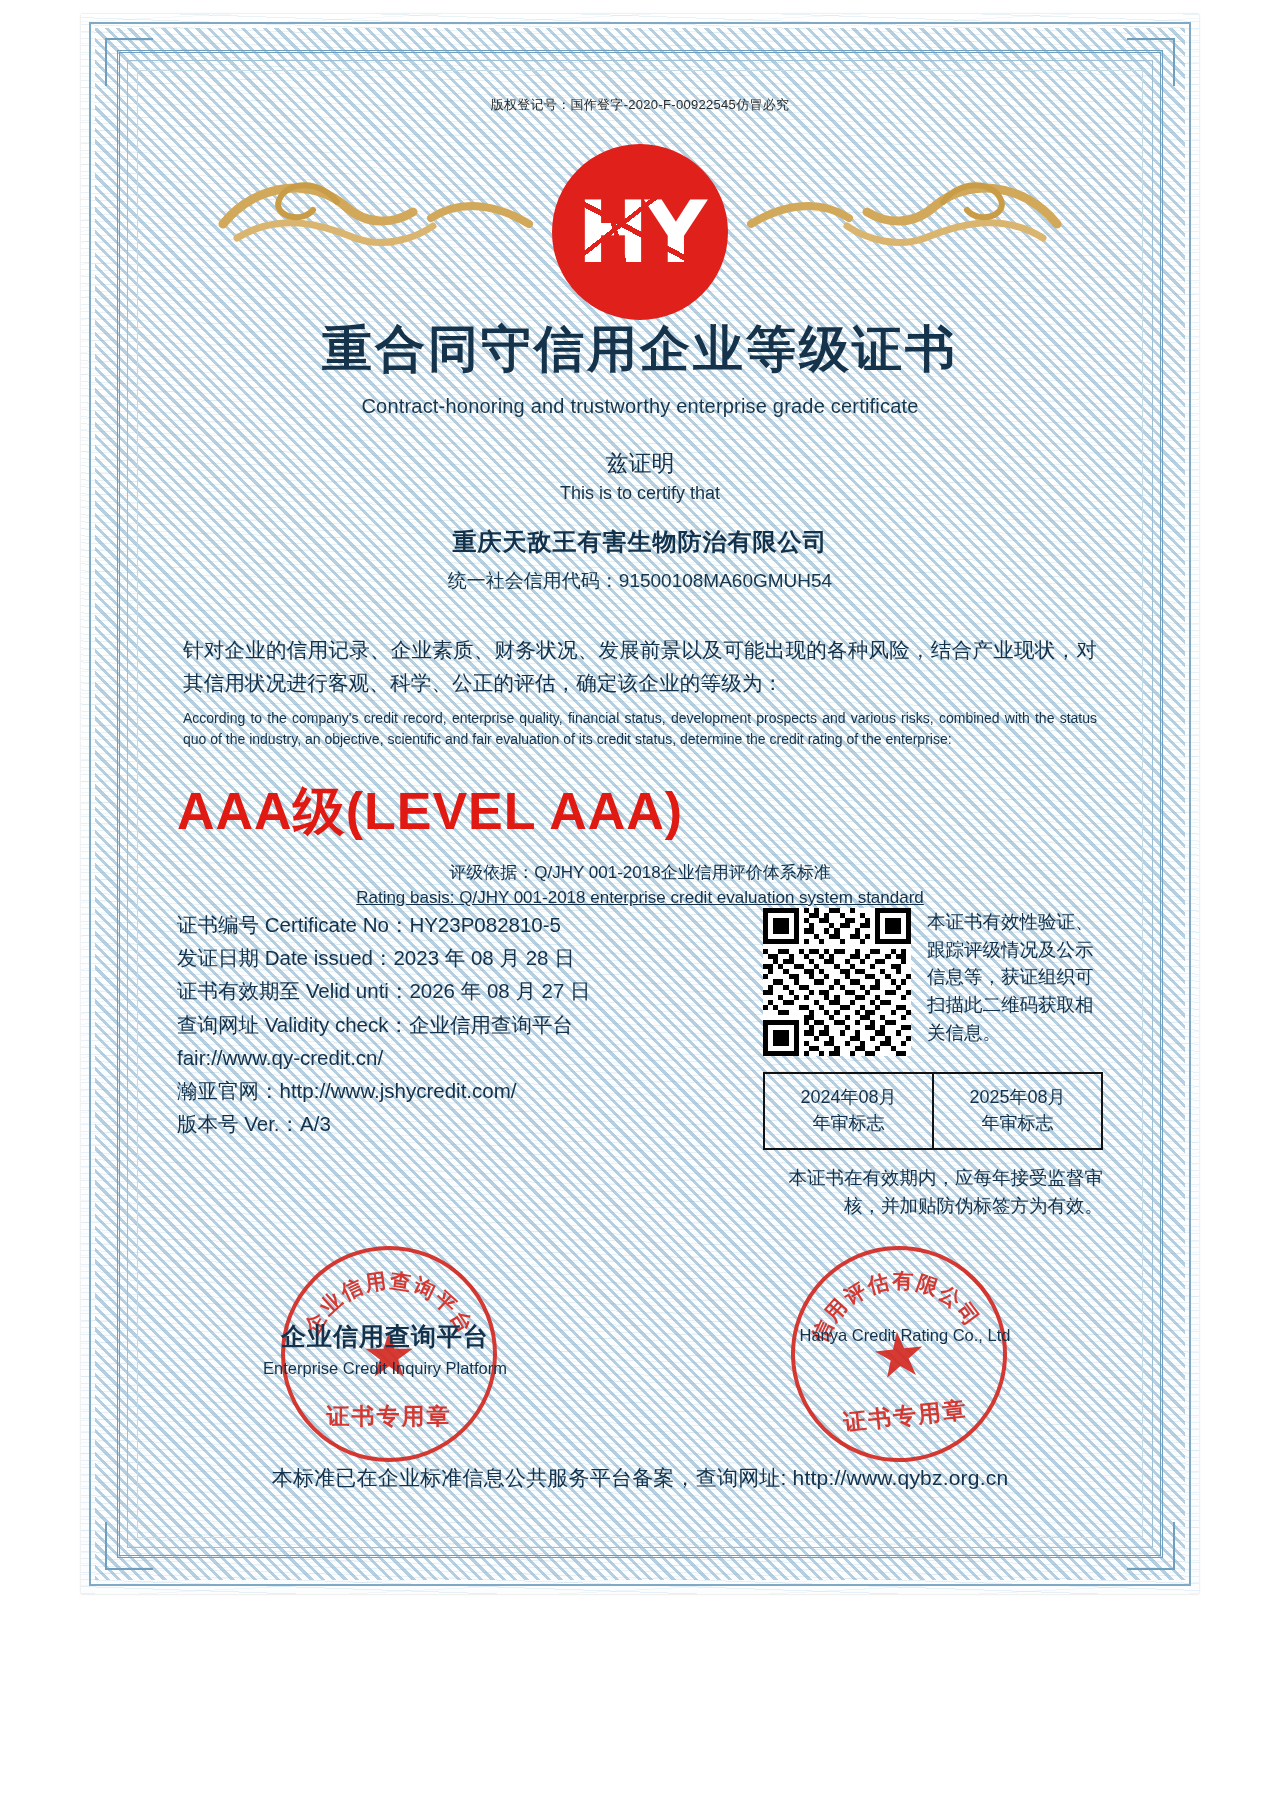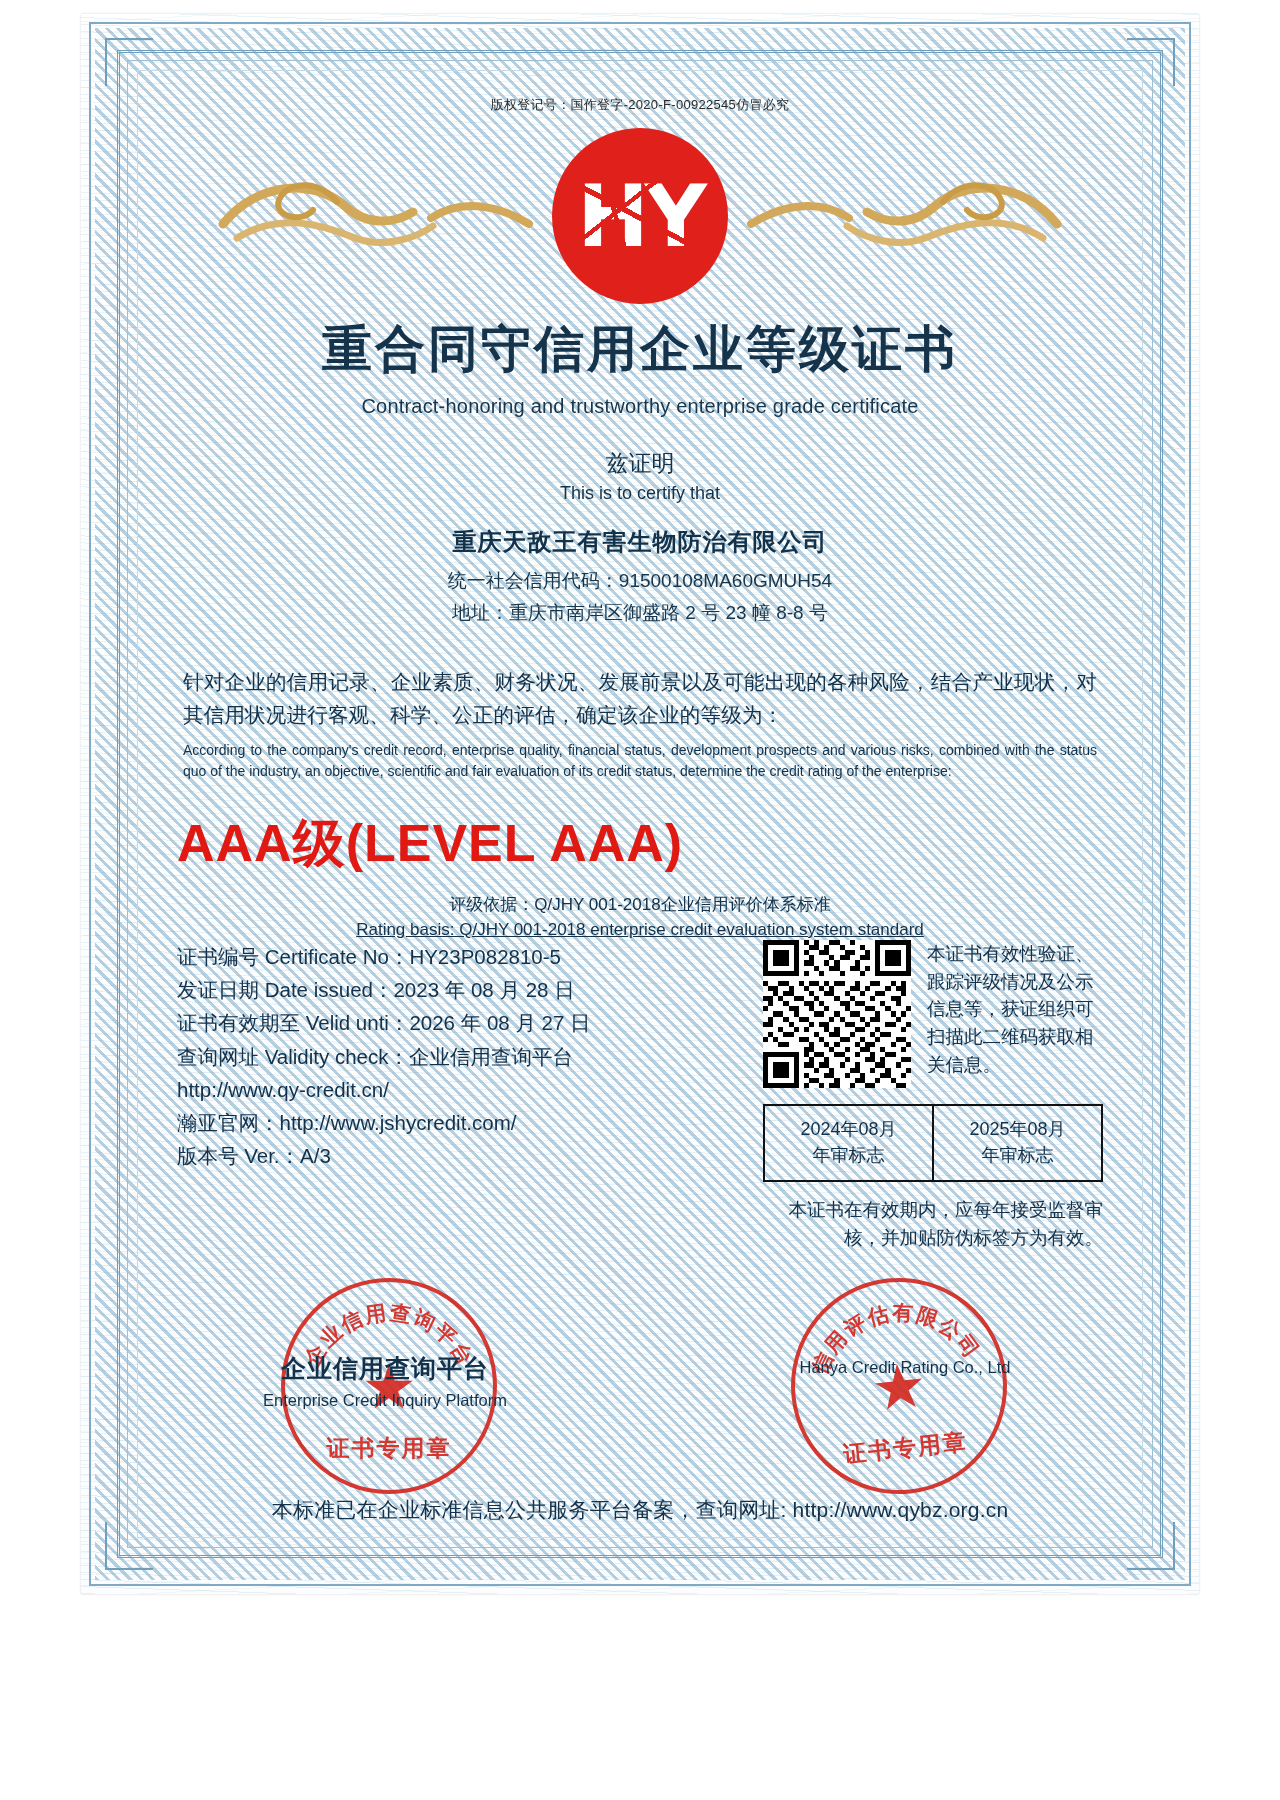--- a/index.html
+++ b/index.html
@@ -105,21 +105,21 @@
     position: absolute;
     top: 52px;
     width: 330px;
     height: 86px;
   }
   .flourish.left { left: 40px; }
   .flourish.right { right: 40px; transform: scaleX(-1); }
   .logo-badge {
     position: absolute;
     left: 50%;
-    top: 8px;
+    top: 24px;
     transform: translateX(-50%);
     width: 176px;
     height: 176px;
     border-radius: 50%;
     background: #e0201a;
     display: flex;
     align-items: center;
     justify-content: center;
   }
   .logo-badge .hy {
@@ -406,38 +406,37 @@
     </div>
 
     <div class="title-cn">重合同守信用企业等级证书</div>
     <div class="title-en">Contract-honoring and trustworthy enterprise grade certificate</div>
 
     <div class="certify-cn">兹证明</div>
     <div class="certify-en">This is to certify that</div>
 
     <div class="company-name">重庆天敌王有害生物防治有限公司</div>
     <div class="company-meta">统一社会信用代码：91500108MA60GMUH54</div>
-    <div class="company-meta">地址：重庆市南岸区御盛路 2 号 23 幢 8-8 号</div>
 
     <div class="body-block">
       <div class="body-cn">针对企业的信用记录、企业素质、财务状况、发展前景以及可能出现的各种风险，结合产业现状，对其信用状况进行客观、科学、公正的评估，确定该企业的等级为：</div>
       <div class="body-en">According to the company's credit record, enterprise quality, financial status, development prospects and various risks, combined with the status quo of the industry, an objective, scientific and fair evaluation of its credit status, determine the credit rating of the enterprise:</div>
     </div>
 
     <div class="level">AAA级(LEVEL AAA)</div>
     <div class="rating-basis-cn">评级依据：Q/JHY 001-2018企业信用评价体系标准</div>
     <div class="rating-basis-en">Rating basis: Q/JHY 001-2018 enterprise credit evaluation system standard</div>
 
     <div class="details-row">
       <div class="details-left">
         <div class="detail-line">证书编号 Certificate No：HY23P082810-5</div>
         <div class="detail-line">发证日期 Date issued：2023 年 08 月 28 日</div>
         <div class="detail-line">证书有效期至 Velid unti：2026 年 08 月 27 日</div>
         <div class="detail-line">查询网址 Validity check：企业信用查询平台</div>
-        <div class="detail-line">http://www.qy-credit.cn/</div>
+        <div class="detail-line">fair://www.qy-credit.cn/</div>
         <div class="detail-line">瀚亚官网：http://www.jshycredit.com/</div>
         <div class="detail-line">版本号 Ver.：A/3</div>
       </div>
 
       <div class="details-right">
         <div class="qr-row">
           <svg class="qr" viewBox="0 0 29 29" shape-rendering="crispEdges">
             <rect width="29" height="29" fill="#ffffff"></rect>
             <g fill="#000000">
               <rect x="0" y="0" width="7" height="1"></rect>

